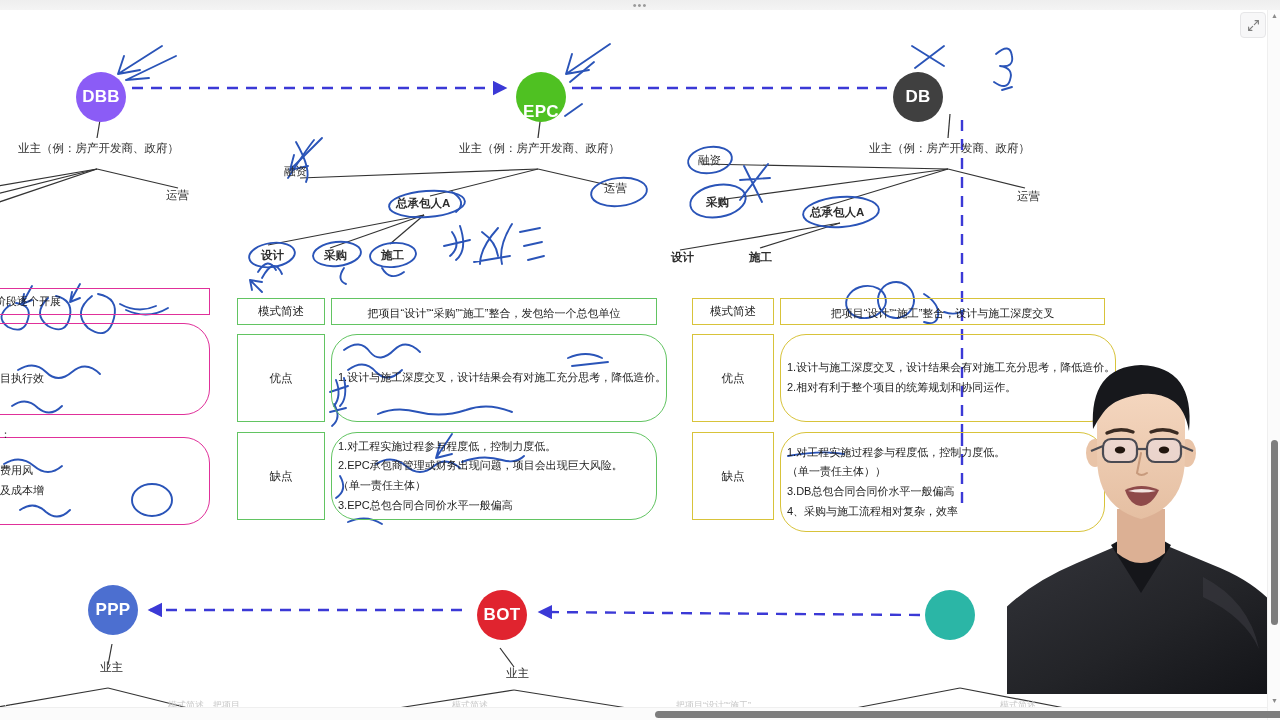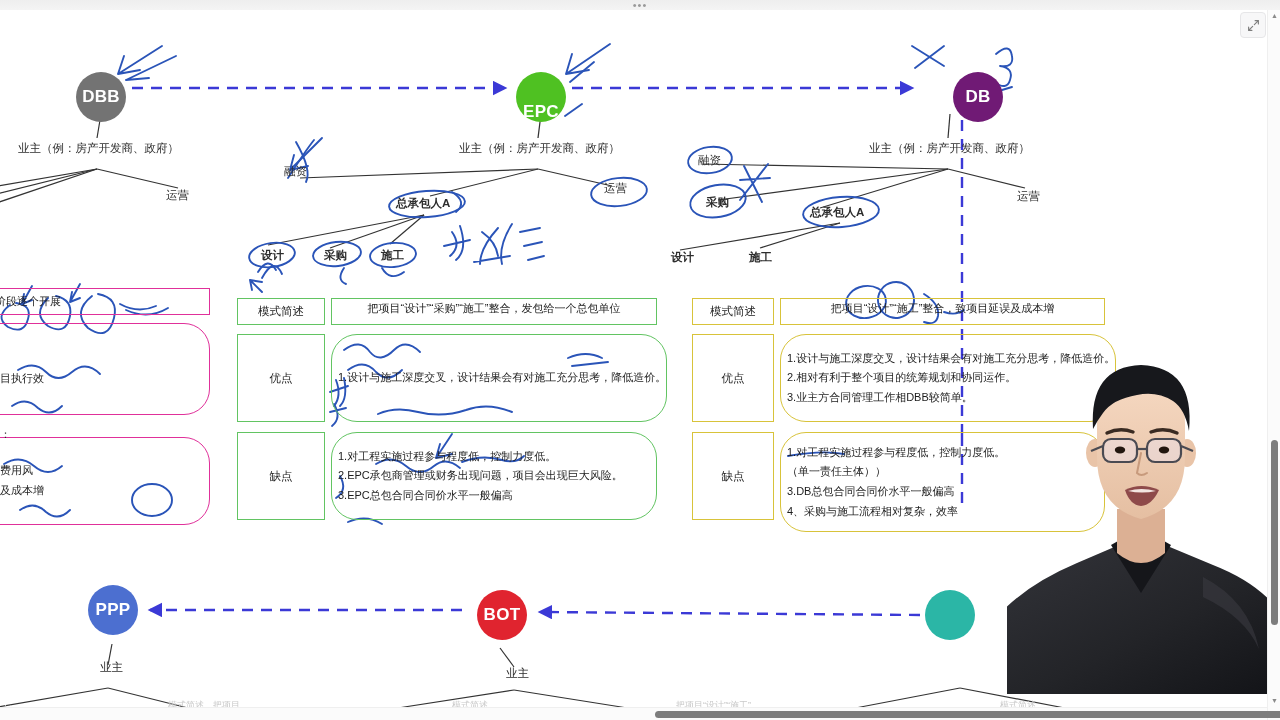--- a/index.html
+++ b/index.html
@@ -98,21 +98,21 @@
   .trow { display:flex; margin-bottom:8px; }
   .tkey {
     flex:0 0 auto; display:flex; align-items:center; justify-content:center;
     font-size:11.5px; color:#222; background:#fff;
   }
   .tval {
     flex:1 1 auto; display:flex; flex-direction:column; justify-content:center;
     font-size:11px; color:#1d1d1d; line-height:1.78;
   }
   .tval .ln { white-space:nowrap; padding-left:6px; }
-  .tval.center { align-items:center; justify-content:flex-start; }
+  .tval.center { align-items:center; justify-content:flex-end; }
   .tval.center .ln { padding-left:0; }
 
   
   .g-box { border:1.6px solid #62c462; }
   .g-round { border:1.6px solid #62c462; border-radius:26px; }
   
   .y-box { border:1.6px solid #d8c33a; }
   .y-round { border:1.6px solid #d8c33a; border-radius:26px; }
   
   .p-box { border:1.6px solid #e0309a; }
@@ -257,27 +257,27 @@
         <path d="M340 466 q8 14 -4 22"></path>
         <path d="M348 512 q18 -8 34 2"></path>
 
         <ellipse cx="866" cy="292" rx="20" ry="16" transform="rotate(-10 866 292)"></ellipse>
         <ellipse cx="896" cy="290" rx="18" ry="18" transform="rotate(-10 896 290)"></ellipse>
         <path d="M924 284 q16 10 14 22 q-2 10 -14 6"></path>
         <path d="M944 302 q12 4 20 -2"></path>
       </g>
     </svg>
 
-    <div class="node" style="left:76px; top:62px; width:50px; height:50px; background:#737373;">
+    <div class="node" style="left:76px; top:62px; width:50px; height:50px; background:#8b5cf6;">
       <span>DBB</span>
     </div>
     <div class="node" style="left:516px; top:62px; width:50px; height:50px; background:#4fc122;align-items:flex-end;">
       <span>EPC</span>
     </div>
-    <div class="node" style="left:953px; top:62px; width:50px; height:50px; background:#701a75;">
+    <div class="node" style="left:893px; top:62px; width:50px; height:50px; background:#404040;">
       <span>DB</span>
     </div>
     <div class="node" style="left:88px; top:575px; width:50px; height:50px; background:#4c6fd0;">
       <span>PPP</span>
     </div>
     <div class="node" style="left:477px; top:580px; width:50px; height:50px; background:#e0242f;">
       <span>BOT</span>
     </div>
     <div class="node" style="left:925px; top:580px; width:50px; height:50px; background:#2bb6a6;">
       <span></span>
@@ -345,42 +345,42 @@
           <div class="ln">1.设计与施工深度交叉，设计结果会有对施工充分思考，降低造价。</div>
         </div>
       </div>
       <div class="trow" style="margin-top:10px;">
         <div class="tkey g-box" style="width:88px; height:88px;">
           <span>缺点</span>
         </div>
         <div class="tval g-round" style="height:88px; margin-left:6px; padding:5px 0;">
           <div class="ln">1.对工程实施过程参与程度低，控制力度低。</div>
           <div class="ln">2.EPC承包商管理或财务出现问题，项目会出现巨大风险。</div>
+          <div class="ln">（单一责任主体）</div>
           <div class="ln">3.EPC总包合同合同价水平一般偏高</div>
         </div>
       </div>
     </div>
 
     <div class="tbl" style="left:692px; top:288px; width:413px;">
       <div class="trow">
         <div class="tkey y-box" style="width:82px; height:27px;">
           <span>模式简述</span>
         </div>
         <div class="tval y-box center" style="height:27px; margin-left:6px;">
-          <div class="ln">把项目“设计”“施工”整合，致项目延误及成本增</div>
+          <div class="ln">把项目“设计”“施工”整合，设计与施工深度交叉</div>
         </div>
       </div>
       <div class="trow" style="margin-top:9px;">
         <div class="tkey y-box" style="width:82px; height:88px;">
           <span>优点</span>
         </div>
         <div class="tval y-round" style="height:88px; margin-left:6px; padding:9px 0;">
           <div class="ln">1.设计与施工深度交叉，设计结果会有对施工充分思考，降低造价。</div>
           <div class="ln">2.相对有利于整个项目的统筹规划和协同运作。</div>
-          <div class="ln">3.业主方合同管理工作相DBB较简单。</div>
         </div>
       </div>
       <div class="trow" style="margin-top:10px;">
         <div class="tkey y-box" style="width:82px; height:88px;">
           <span>缺点</span>
         </div>
         <div class="tval y-round" style="height:100px; margin-left:6px; padding:4px 0;">
           <div class="ln">1.对工程实施过程参与程度低，控制力度低。</div>
           <div class="ln">（单一责任主体））</div>
           <div class="ln">3.DB总包合同合同价水平一般偏高</div>

